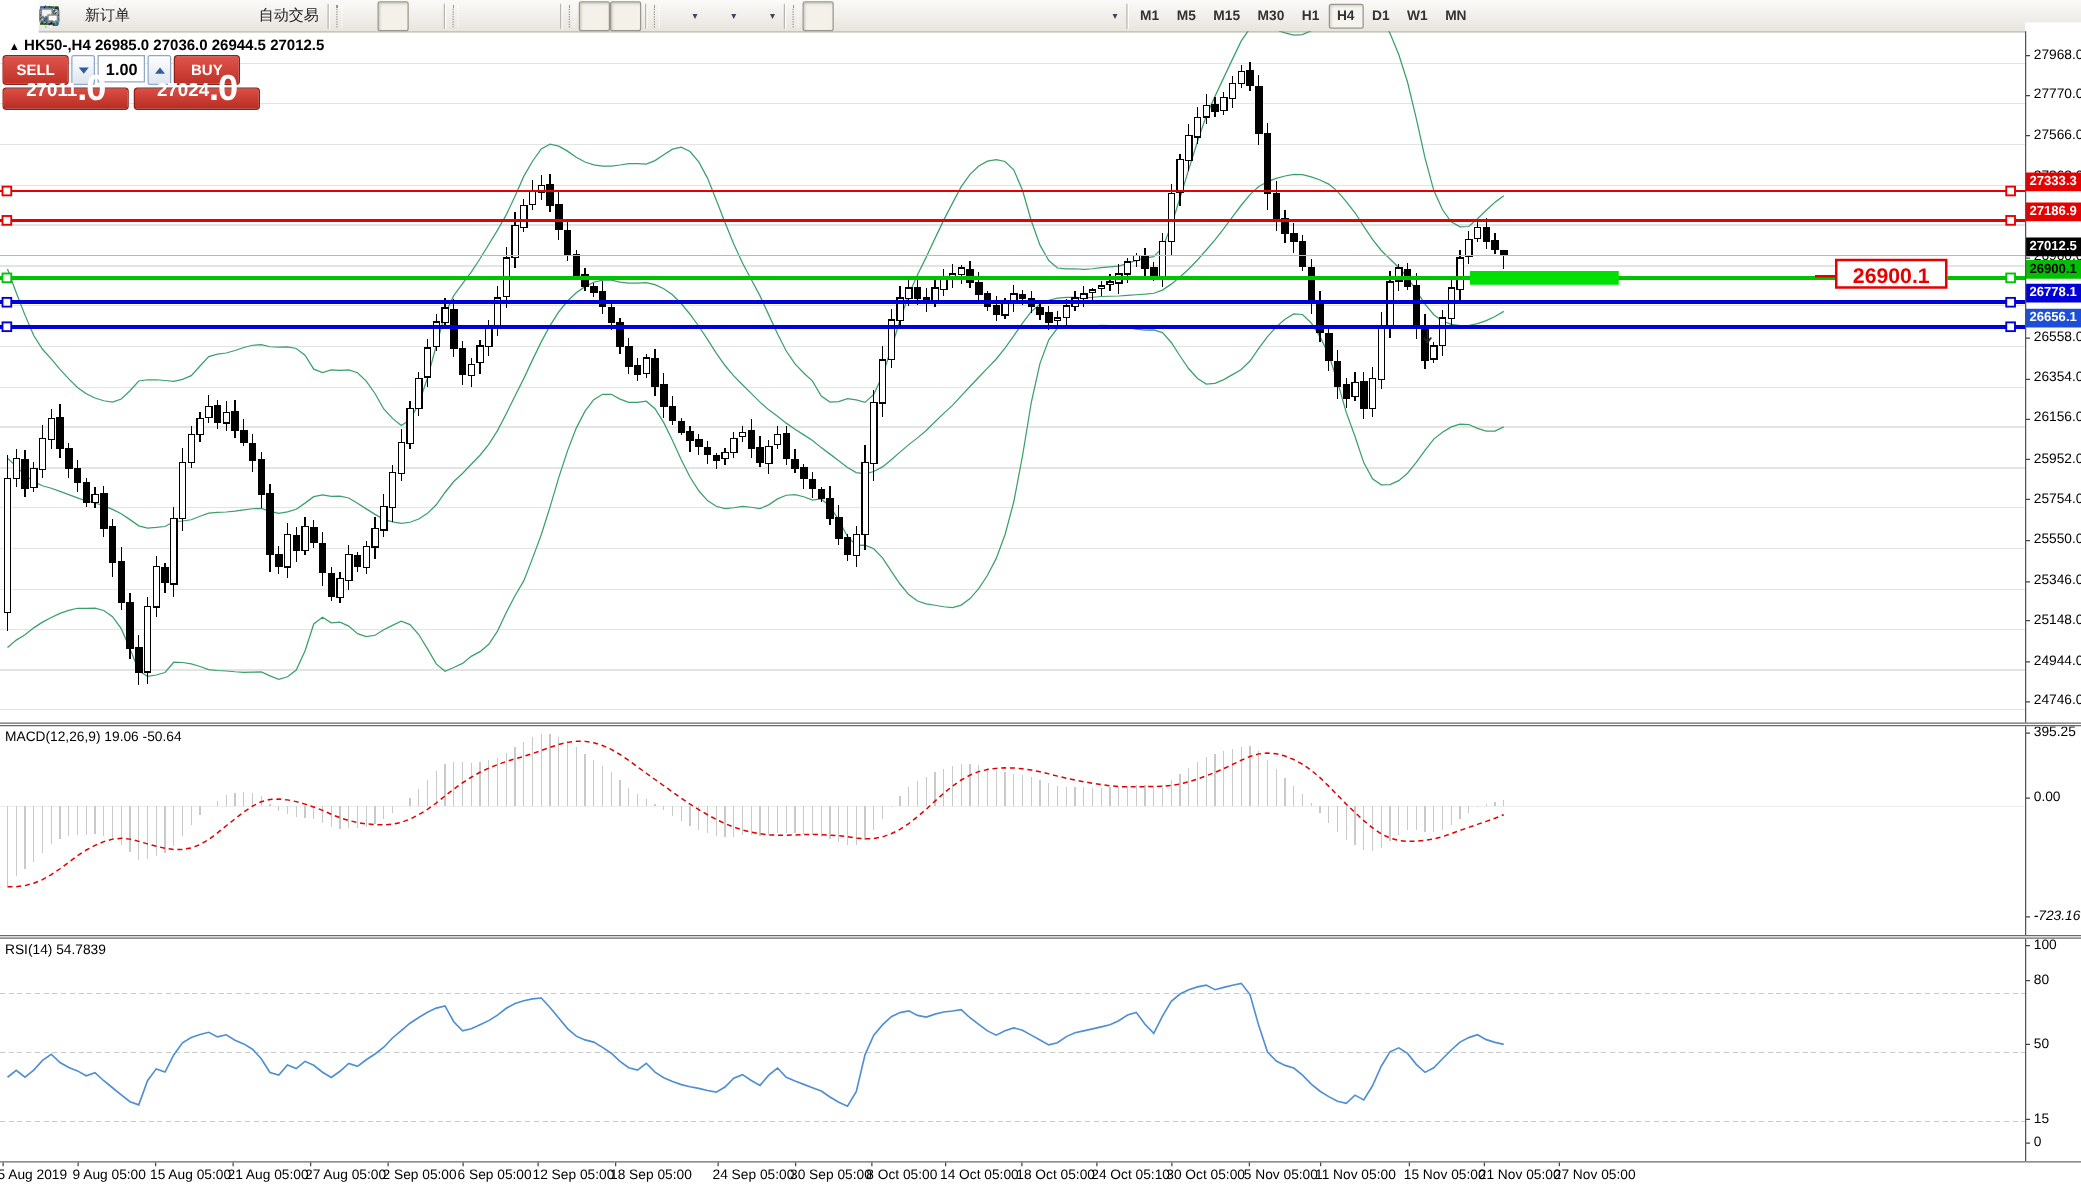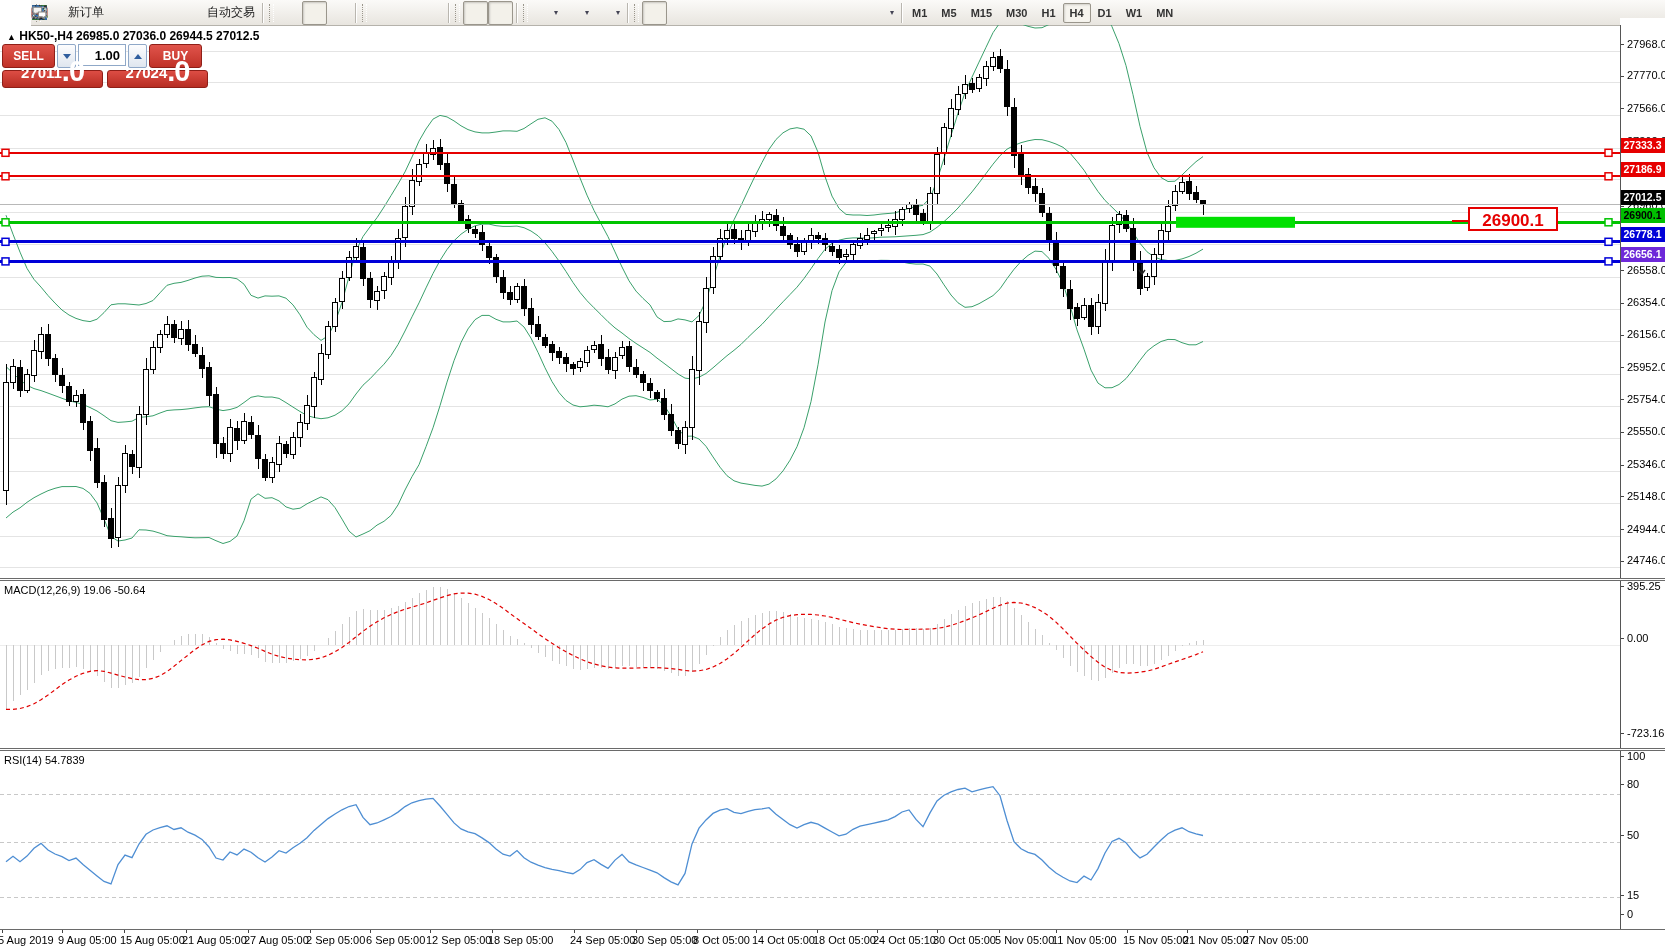--- a/index.html
+++ b/index.html
@@ -55,21 +55,21 @@
     z-index:7;box-sizing:border-box;}
   #callout-leader{position:absolute;left:1452px;top:220px;width:16px;height:2px;background:#e60000;z-index:7;}
 
   
   #trade-panel{position:absolute;left:2px;top:44px;width:206px;z-index:8;}
   .tp-row1{display:flex;gap:2px;height:24px;}
   .tp-btn{flex:none;width:53px;height:24px;border:1px solid #8f1f18;border-radius:3px;color:#fff;
     font-size:12px;font-weight:bold;background:linear-gradient(#e0544b,#c03228);padding:0;}
   .tp-spin{width:17px;height:22px;border:1px solid #8fa8c8;border-radius:2px;
     background:linear-gradient(#fdfdfe,#dfe6ef);display:flex;align-items:center;justify-content:center;}
-  .tp-vol{width:48px;height:22px;border:1px solid #8fa8c8;font-size:13px;font-weight:bold;
+  .tp-vol{width:38px;height:22px;border:1px solid #8fa8c8;font-size:13px;font-weight:bold;
     text-align:right;padding:0 5px 0 0;box-sizing:border-box;font-family:inherit;}
   .tri-up{width:0;height:0;border-left:4px solid transparent;border-right:4px solid transparent;
     border-bottom:5px solid #2f5e9e;}
   .tri-down{width:0;height:0;border-left:4px solid transparent;border-right:4px solid transparent;
     border-top:5px solid #2f5e9e;}
   .tp-row2{display:flex;gap:4px;margin-top:2px;}
   .tp-price{width:101px;height:18px;border:1px solid #8f1f18;border-radius:3px;
     background:linear-gradient(#dd4d44,#b72d23);color:#fff;display:flex;align-items:flex-end;
     justify-content:center;box-sizing:border-box;padding-bottom:1px;}
   .tp-price span{font-size:15px;font-weight:bold;line-height:26px;}
@@ -775,37 +775,37 @@
       <div class="ax-lbl" style="top: 471.785px;">25148.0</div>
       <div class="ax-tick" style="top: 511.004px;"></div>
       <div class="ax-lbl" style="top: 504.504px;">24944.0</div>
       <div class="ax-tick" style="top: 542.76px;"></div>
       <div class="ax-lbl" style="top: 536.26px;">24746.0</div>
       <div class="ax-tick" style="top: 568px;"></div>
       <div class="ax-lbl" style="top: 561.5px;">395.25</div>
       <div class="ax-tick" style="top: 620px;"></div>
       <div class="ax-lbl" style="top: 613.5px;">0.00</div>
       <div class="ax-tick" style="top: 715px;"></div>
-      <div class="ax-lbl" style="top: 708.5px;">-723.16</div>
+      <div class="ax-lbl" style="top: 708.5px; font-style: italic;">-723.16</div>
       <div class="ax-tick" style="top: 738px;"></div>
       <div class="ax-lbl" style="top: 731.5px;">100</div>
       <div class="ax-tick" style="top: 766px;"></div>
       <div class="ax-lbl" style="top: 759.5px;">80</div>
       <div class="ax-tick" style="top: 817px;"></div>
       <div class="ax-lbl" style="top: 810.5px;">50</div>
       <div class="ax-tick" style="top: 877px;"></div>
       <div class="ax-lbl" style="top: 870.5px;">15</div>
       <div class="ax-tick" style="top: 896px;"></div>
       <div class="ax-lbl" style="top: 889.5px;">0</div>
       <div class="ax-badge" style="top: 120.296px; background: rgb(230, 0, 0); color: rgb(255, 255, 255);">27333.3</div>
       <div class="ax-badge" style="top: 143.777px; background: rgb(230, 0, 0); color: rgb(255, 255, 255);">27186.9</div>
       <div class="ax-badge" style="top: 171.748px; background: rgb(0, 0, 0); color: rgb(255, 255, 255);">27012.5</div>
       <div class="ax-badge" style="top: 189.775px; background: rgb(0, 192, 0); color: rgb(0, 0, 0);">26900.1</div>
       <div class="ax-badge" style="top: 209.342px; background: rgb(0, 0, 216); color: rgb(255, 255, 255);">26778.1</div>
-      <div class="ax-badge" style="top: 228.909px; background: #6d28d9; color: rgb(255, 255, 255);">26656.1</div>
+      <div class="ax-badge" style="top: 228.909px; background: #1d4ed8; color: rgb(255, 255, 255);">26656.1</div>
     </div>
   <div id="axis-border"></div>
   <div id="time-axis">
       <div class="t-tick" style="left: 2px;"></div>
       <div class="t-lbl" style="left: -2px;">5 Aug 2019</div>
       <div class="t-tick" style="left: 62px;"></div>
       <div class="t-lbl" style="left: 58px;">9 Aug 05:00</div>
       <div class="t-tick" style="left: 124px;"></div>
       <div class="t-lbl" style="left: 120px;">15 Aug 05:00</div>
       <div class="t-tick" style="left: 186px;"></div>

